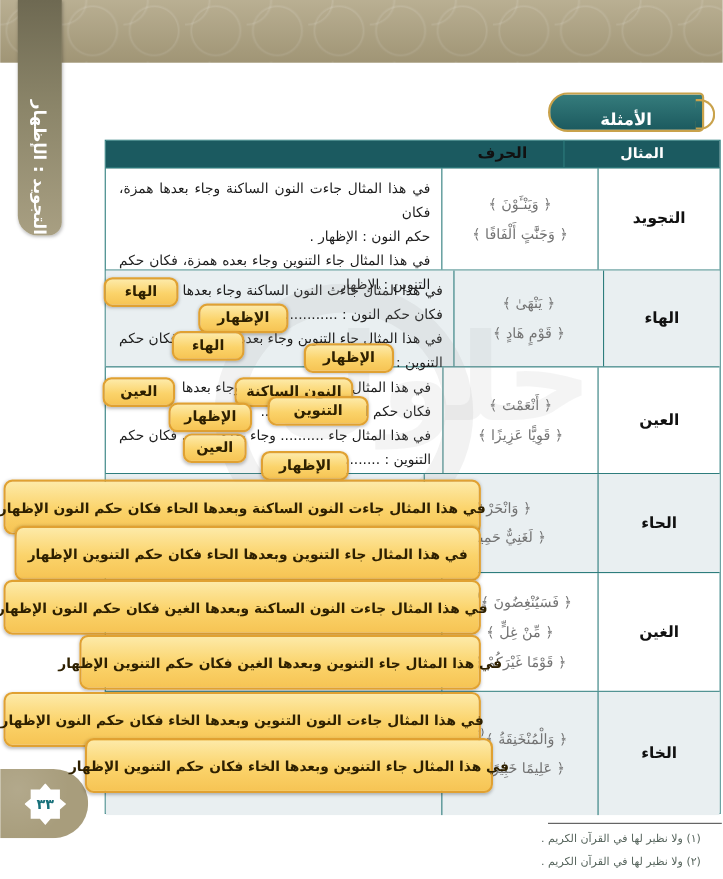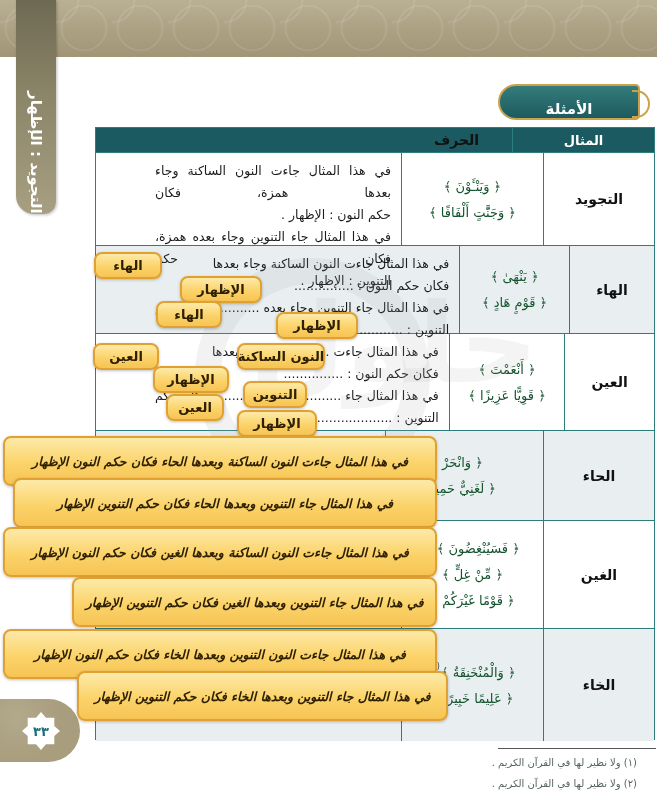--- a/index.html
+++ b/index.html
@@ -41,37 +41,37 @@
   .thead { background:#1b5a60; color:#fff; font-weight:bold; font-size:13px; height:25px; }
   .thead .cell { display:flex; align-items:center; justify-content:center; }
   .cell { border-left:1px solid #2e7d7d; }
   .cell:last-child { border-left:none; }
   .c-letter { width:111px; display:flex; align-items:center; justify-content:center;
     font-weight:bold; font-size:14px; color:#111; }
   .c-example { width:142px; display:flex; flex-direction:column; align-items:center;
     justify-content:center; gap:11px; padding:4px 2px; }
   .c-exp { flex:1; padding:7px 10px 4px 12px; font-size:12.5px; color:#1c1c1c; line-height:22px; }
   .alt { background:#e9eff1; }
-  .q { color:#14532d; font-size:13px; white-space:nowrap; }
+  .q { color:#737373; font-size:13px; white-space:nowrap; }
   .qline { display:flex; align-items:flex-start; gap:1px; direction:rtl; }
   .fnref { font-size:8px; color:#444; transform:translateY(-3px); }
-  .expline { text-align:right; white-space:nowrap; overflow:hidden;margin-left:47px; }
+  .expline { text-align:right; white-space:nowrap; overflow:hidden; }
   .expline.j { text-align:justify; text-align-last:justify; white-space:normal; }
 
   
   .dotline { position:absolute; border-top:2px dotted #9fb6b6; height:0; z-index:2; }
 
   
   .ans { position:absolute; z-index:10;
     background:linear-gradient(180deg,#fdeaa8 0%, #fbd36a 55%, #f6c454 100%);
     border:2px solid #e0a132; border-radius:8px; color:#2e2000; font-weight:bold;
     display:flex; align-items:center; justify-content:center;
     box-shadow:0 1px 3px rgba(0,0,0,.25); white-space:nowrap; }
   .ans-sm { font-size:13px; height:27px; }
-  .ans-lg { font-size:12.5px; height:50px; padding:0 8px;font-style:italic; }
+  .ans-lg { font-size:12.5px; height:50px; padding:0 8px; }
 
   
   .wm { position:absolute; z-index:5; pointer-events:none; color:#9c9c9c; }
   .wm-circle { left:195px; top:258px; width:235px; height:235px; border-radius:50%;
     border:26px solid rgba(160,160,160,.14); }
   .wm-big { left:250px; top:280px; font-size:110px; font-weight:bold; opacity:.10; }
   .wm-line1 { left:225px; top:468px; font-size:23px; font-weight:bold; opacity:.30; }
   .wm-line2 { left:232px; top:498px; font-size:14px; letter-spacing:6px; opacity:.28;
     font-family:"DejaVu Sans", sans-serif; }
 
@@ -199,23 +199,23 @@
   <div class="wm wm-circle"></div>
   <div class="wm wm-big">حلول</div>
   <div class="wm wm-line1">الحلول اونلاين</div>
   <div class="wm wm-line2">hulul.online</div>
 
   <div class="ans ans-sm" style="left:94px;  top:252px; width:68px;">الهاء</div>
   <div class="ans ans-sm" style="left:180px; top:276px; width:82px;">الإظهار</div>
   <div class="ans ans-sm" style="left:156px; top:301px; width:66px;">الهاء</div>
   <div class="ans ans-sm" style="left:276px; top:312px; width:82px;">الإظهار</div>
   <div class="ans ans-sm" style="left:93px;  top:343px; width:66px;">العين</div>
-  <div class="ans ans-sm" style="left:213px; top:343px; width:88px;margin-left:24px;">النون الساكنة</div>
+  <div class="ans ans-sm" style="left:213px; top:343px; width:108px;">النون الساكنة</div>
   <div class="ans ans-sm" style="left:153px; top:366px; width:76px;">الإظهار</div>
-  <div class="ans ans-sm" style="left:243px; top:381px; width:64px;">التنوين</div>
+  <div class="ans ans-sm" style="left:243px; top:360px; width:92px;">التنوين</div>
   <div class="ans ans-sm" style="left:166px; top:394px; width:58px;">العين</div>
   <div class="ans ans-sm" style="left:237px; top:410px; width:80px;">الإظهار</div>
 
   <div class="ans ans-lg" style="left:3px;  top:436px; width:434px;">في هذا المثال جاءت النون الساكنة وبعدها الحاء فكان حكم النون الإظهار</div>
   <div class="ans ans-lg" style="left:13px; top:478px; width:424px;">في هذا المثال جاء التنوين وبعدها الحاء فكان حكم التنوين الإظهار</div>
   <div class="ans ans-lg" style="left:3px;  top:527px; width:434px;">في هذا المثال جاءت النون الساكنة وبعدها الغين فكان حكم النون الإظهار</div>
   <div class="ans ans-lg" style="left:72px; top:577px; width:365px;">في هذا المثال جاء التنوين وبعدها الغين فكان حكم التنوين الإظهار</div>
   <div class="ans ans-lg" style="left:3px;  top:629px; width:434px;">في هذا المثال جاءت النون التنوين وبعدها الخاء فكان حكم النون الإظهار</div>
   <div class="ans ans-lg" style="left:66px; top:671px; width:371px;margin-left:11px;">في هذا المثال جاء التنوين وبعدها الخاء فكان حكم التنوين الإظهار</div>
 

